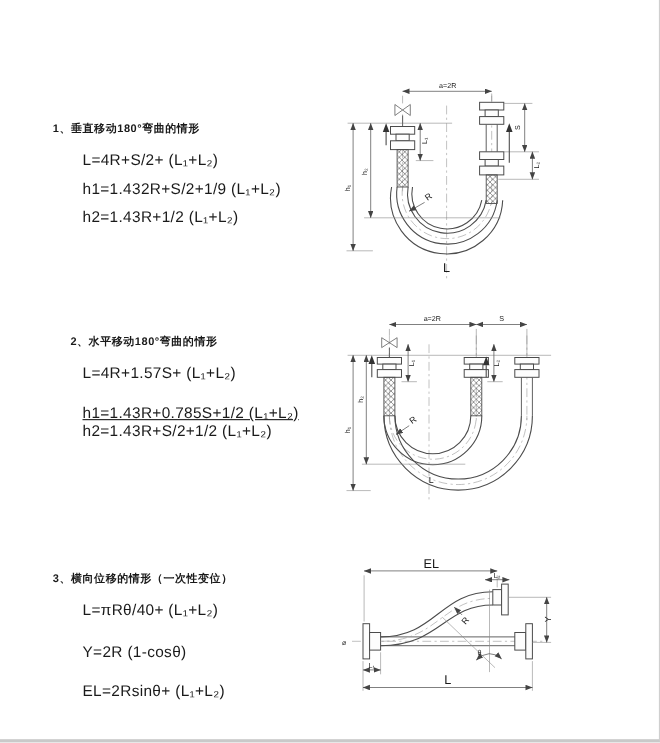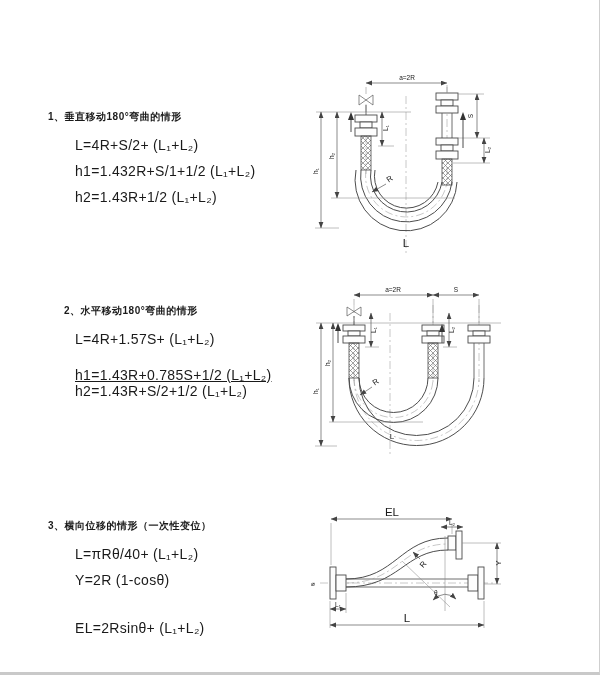--- a/index.html
+++ b/index.html
@@ -29,35 +29,35 @@
 </style>
 </head>
 <body>
 
 <div id="page">
 
 
   <div>
     <div class="sec-head" style="top:110px;">1、垂直移动180°弯曲的情形</div>
     <div class="formula" style="top:137px;">L=4R+S/2+ (L₁+L₂)</div>
-    <div class="formula" style="top:163px;">h1=1.432R+S/1+1/2 (L₁+L₂)</div>
+    <div class="formula" style="top:163px;">h1=1.432R+S/2+1/9 (L₁+L₂)</div>
     <div class="formula" style="top:189px;">h2=1.43R+1/2 (L₁+L₂)</div>
   </div>
 
   <div>
     <div class="sec-head" style="top:304px;margin-left:16px;">2、水平移动180°弯曲的情形</div>
     <div class="formula" style="top:331px;">L=4R+1.57S+ (L₁+L₂)</div>
     <div class="formula" style="top:367px;text-decoration:underline;">h1=1.43R+0.785S+1/2 (L₁+L₂)</div>
     <div class="formula" style="top:383px;">h2=1.43R+S/2+1/2 (L₁+L₂)</div>
   </div>
 
   <div>
     <div class="sec-head" style="top:519px;">3、横向位移的情形（一次性变位）</div>
     <div class="formula" style="top:546px;">L=πRθ/40+ (L₁+L₂)</div>
-    <div class="formula" style="top:572px;text-align:right;">Y=2R (1-cosθ)</div>
+    <div class="formula" style="top:584px;text-align:right;">Y=2R (1-cosθ)</div>
     <div class="formula" style="top:620px;">EL=2Rsinθ+ (L₁+L₂)</div>
   </div>
 
   <div class="diag" style="left:303px;top:68px;">
     <svg width="292" height="196" viewBox="0 0 292 196">
       <defs>
         <marker id="ar1" orient="auto-start-reverse" markerWidth="8" markerHeight="6" refX="6.3" refY="2.5" markerUnits="userSpaceOnUse">
           <path d="M0,0 6.5,2.5 0,5z" fill="#444"></path>
         </marker>
         <pattern id="br1" patternUnits="userSpaceOnUse" width="5" height="5">

